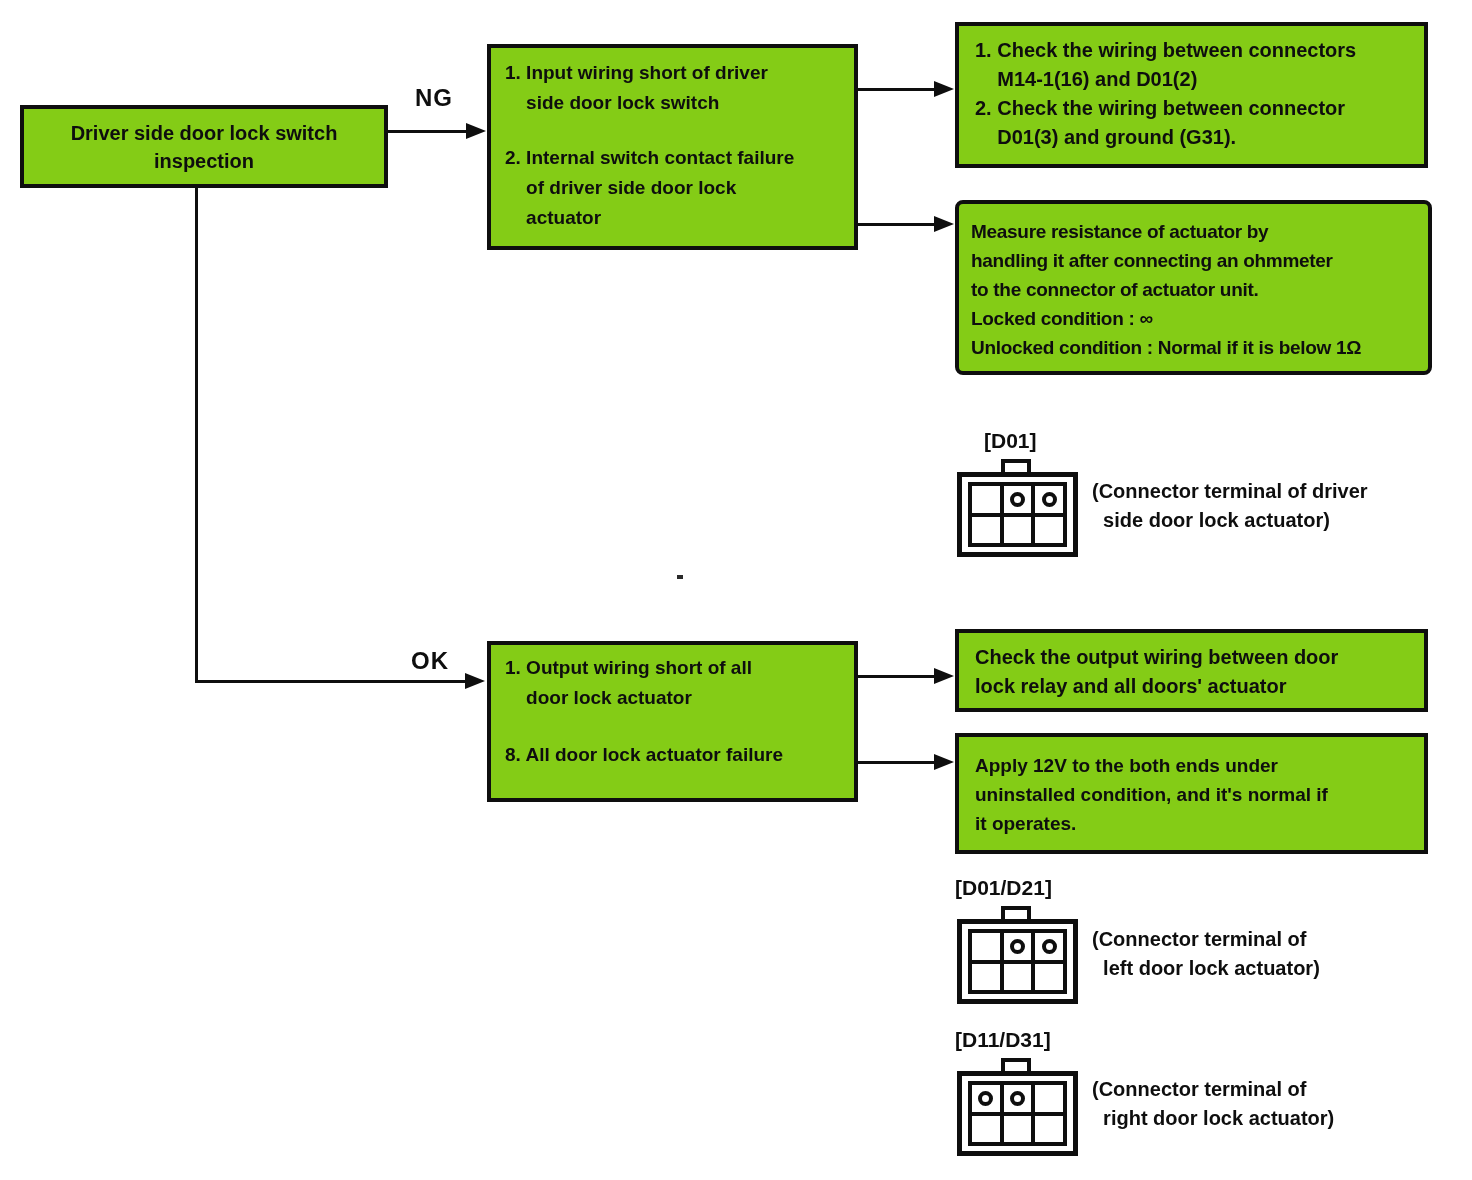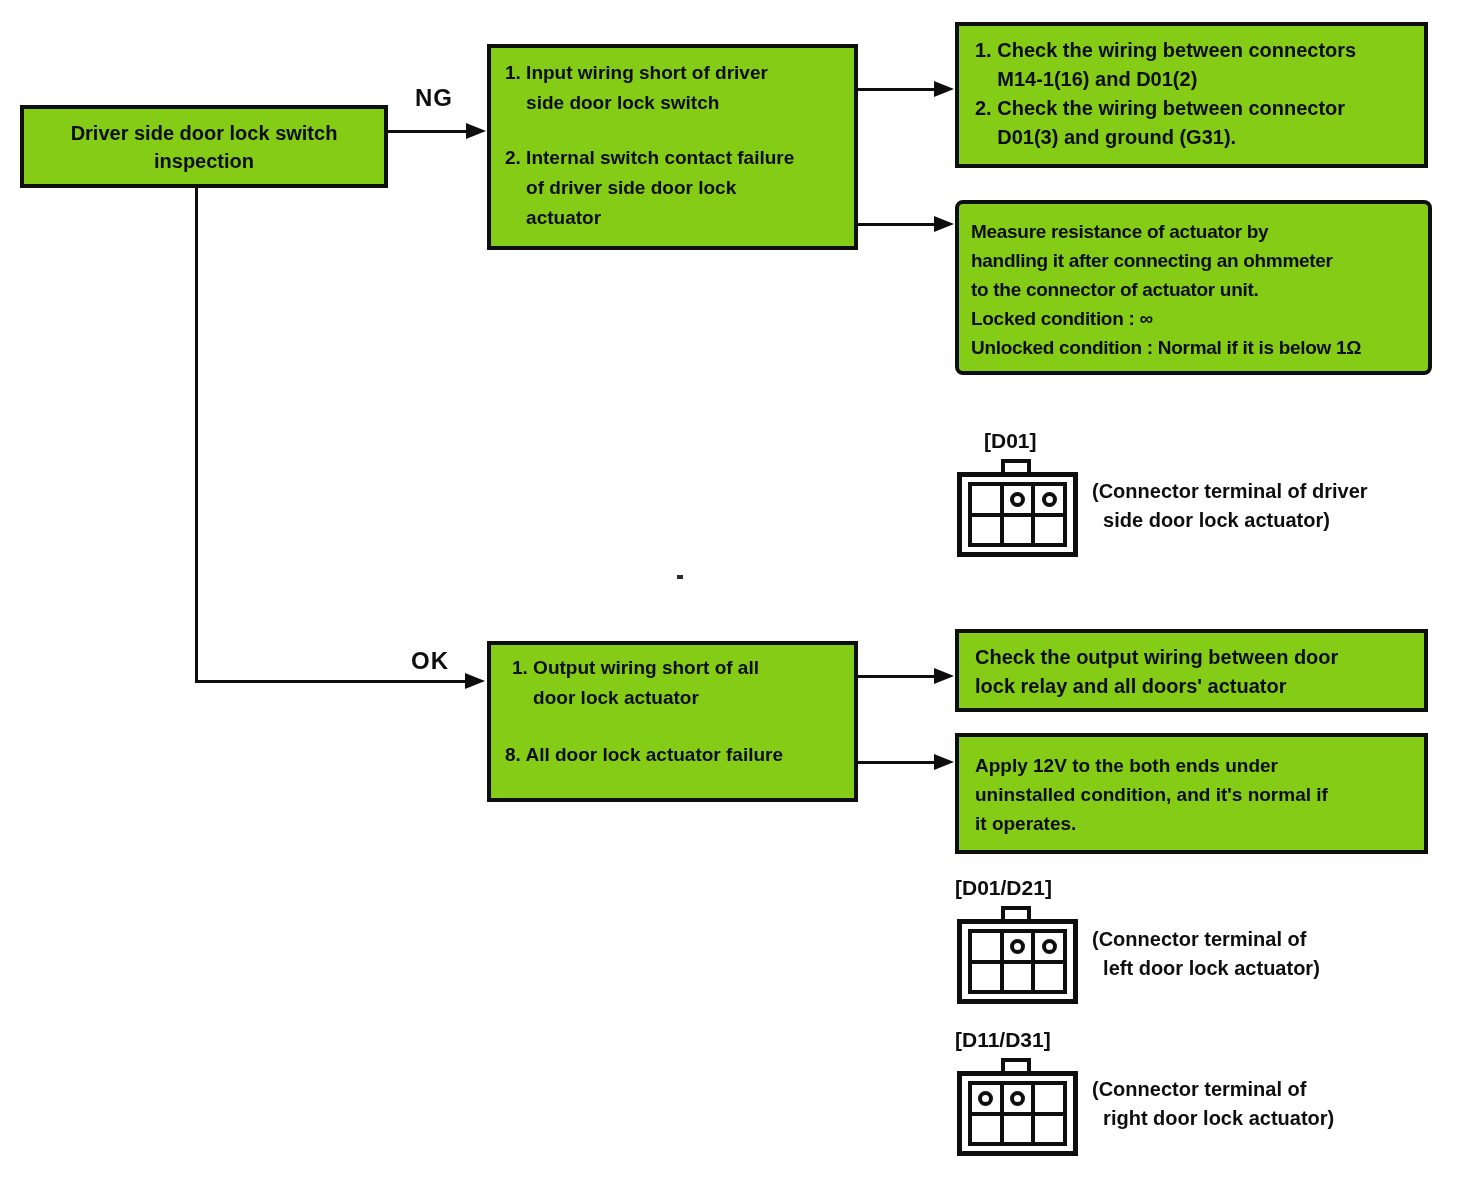--- a/index.html
+++ b/index.html
@@ -121,21 +121,21 @@
   </div>
   <div class="abs txt t-caption" style="left:1092px; top:477px;">(Connector terminal of driver
   side door lock actuator)</div>
 
   <div class="vline" style="left:195px; top:187px; height:496px;"></div>
   <div class="hline" style="left:195px; top:680px; width:272px;"></div>
   <div class="ahead" style="left:465px; top:673px;"></div>
   <div class="abs txt t-branch" style="left:396px; top:647px; width:52px; text-align:center;margin-left:8px;">OK</div>
 
   <div class="box" style="left:487px; top:641px; width:371px; height:161px;">
-    <div class="section1" style="height:75px; padding:8px 0 0 14px;margin-left:7px;">
+    <div class="section1" style="height:75px; padding:8px 0 0 14px;">
       <div class="txt t-cause">1. Output wiring short of all
     door lock actuator</div>
     </div>
     <div style="padding:20px 0 0 14px;">
       <div class="txt t-cause">8. All door lock actuator failure</div>
     </div>
   </div>
 
   <div class="hline" style="left:858px; top:675px; width:78px;"></div>
   <div class="ahead" style="left:934px; top:668px;"></div>

